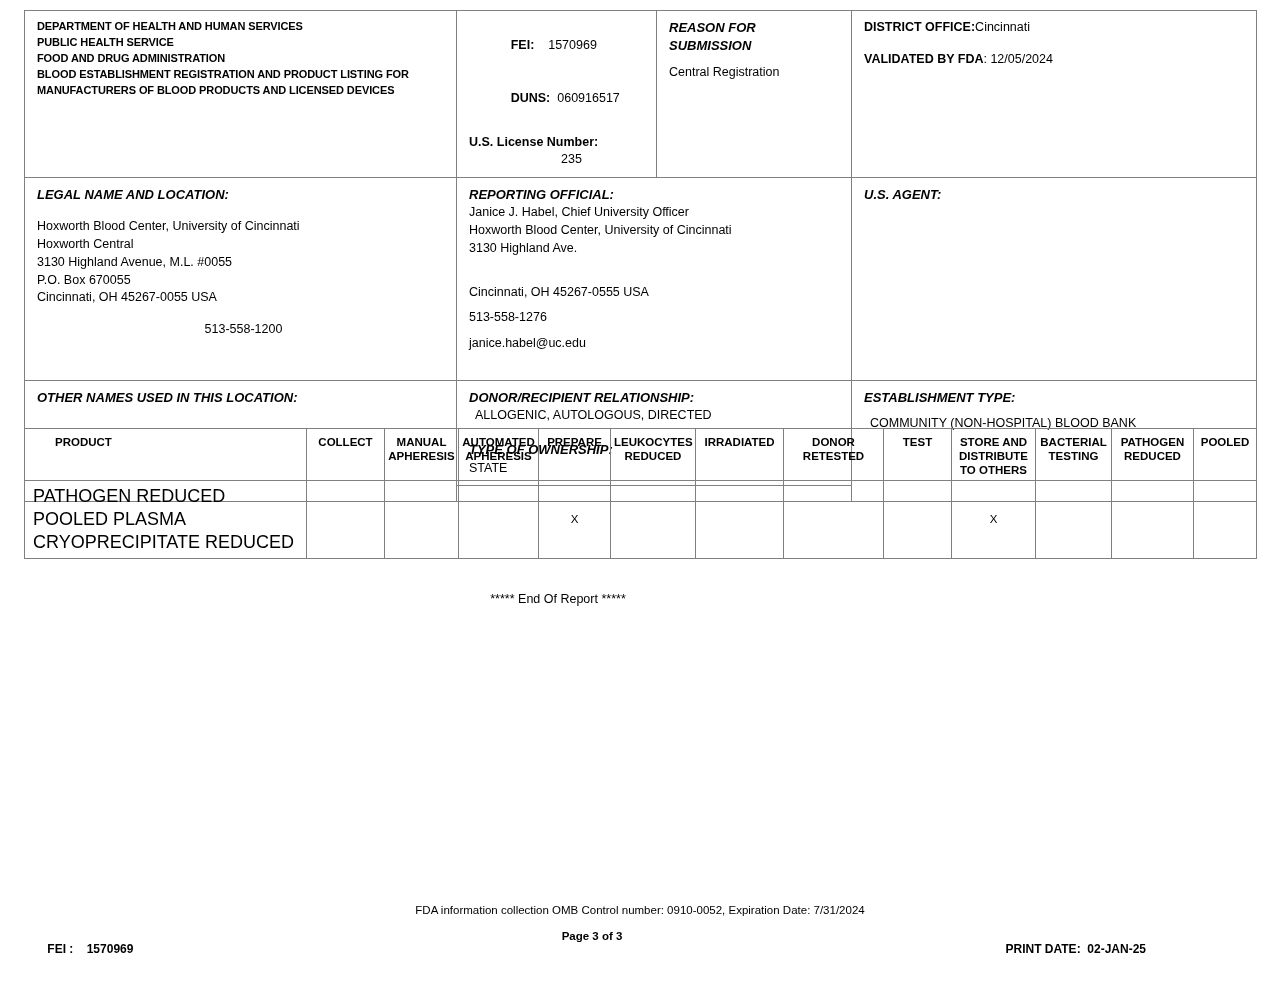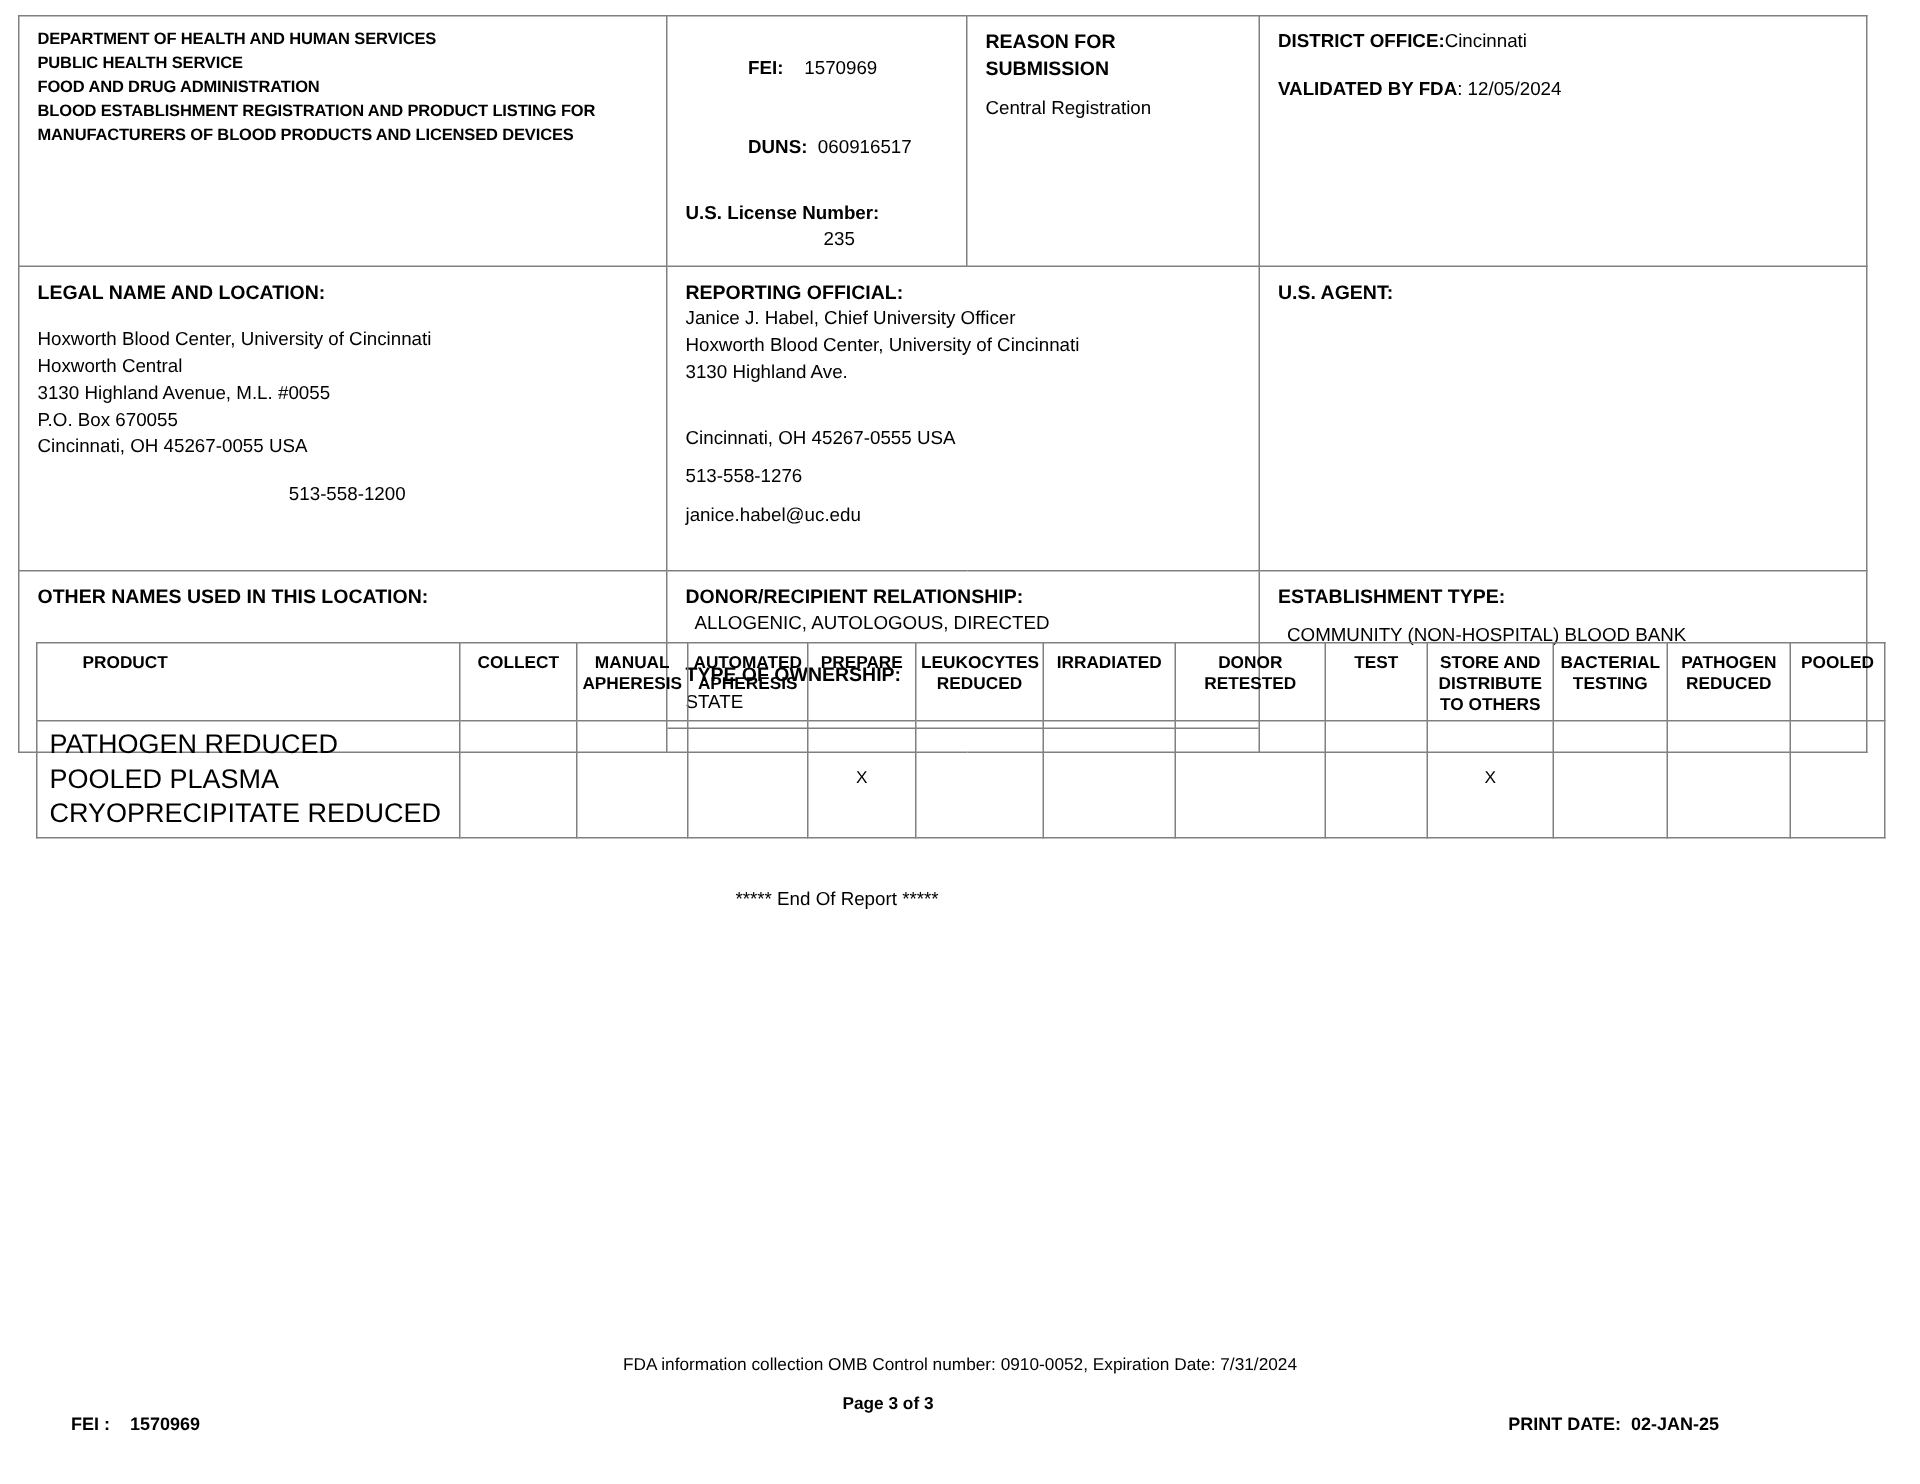--- a/index.html
+++ b/index.html
@@ -19,21 +19,21 @@
   .page {
     position: relative;
     width: 1280px;
     height: 989px;
     box-sizing: border-box;
   }
 
   
   .id-table {
     position: absolute;
-    left: 12px;
+    left: 24px;
     top: 10px;
     width: 1232px;
     border-collapse: collapse;
     table-layout: fixed;
   }
   .id-table td {
     border: 1px solid #808080;
     vertical-align: top;
     padding: 8px 12px;
     font-size: 12.5px;
@@ -44,20 +44,21 @@
   }
   .agency-block {
     font-weight: bold;
     font-size: 11px;
     line-height: 1.45;
     letter-spacing: -0.1px;
   }
   .cell-h {
     font-weight: bold;
     font-size: 13px;
+    font-style: italic;
   }
   .sp-top { margin-top: 14px; }
   .sp-top-sm { margin-top: 8px; }
   .sp-top-lg { margin-top: 26px; }
   .indent { padding-left: 30px; text-align: center; }
   .kv { white-space: pre; }
   .kv .k { font-weight: bold; }
   .nested {
     border-collapse: collapse;
     table-layout: fixed;

